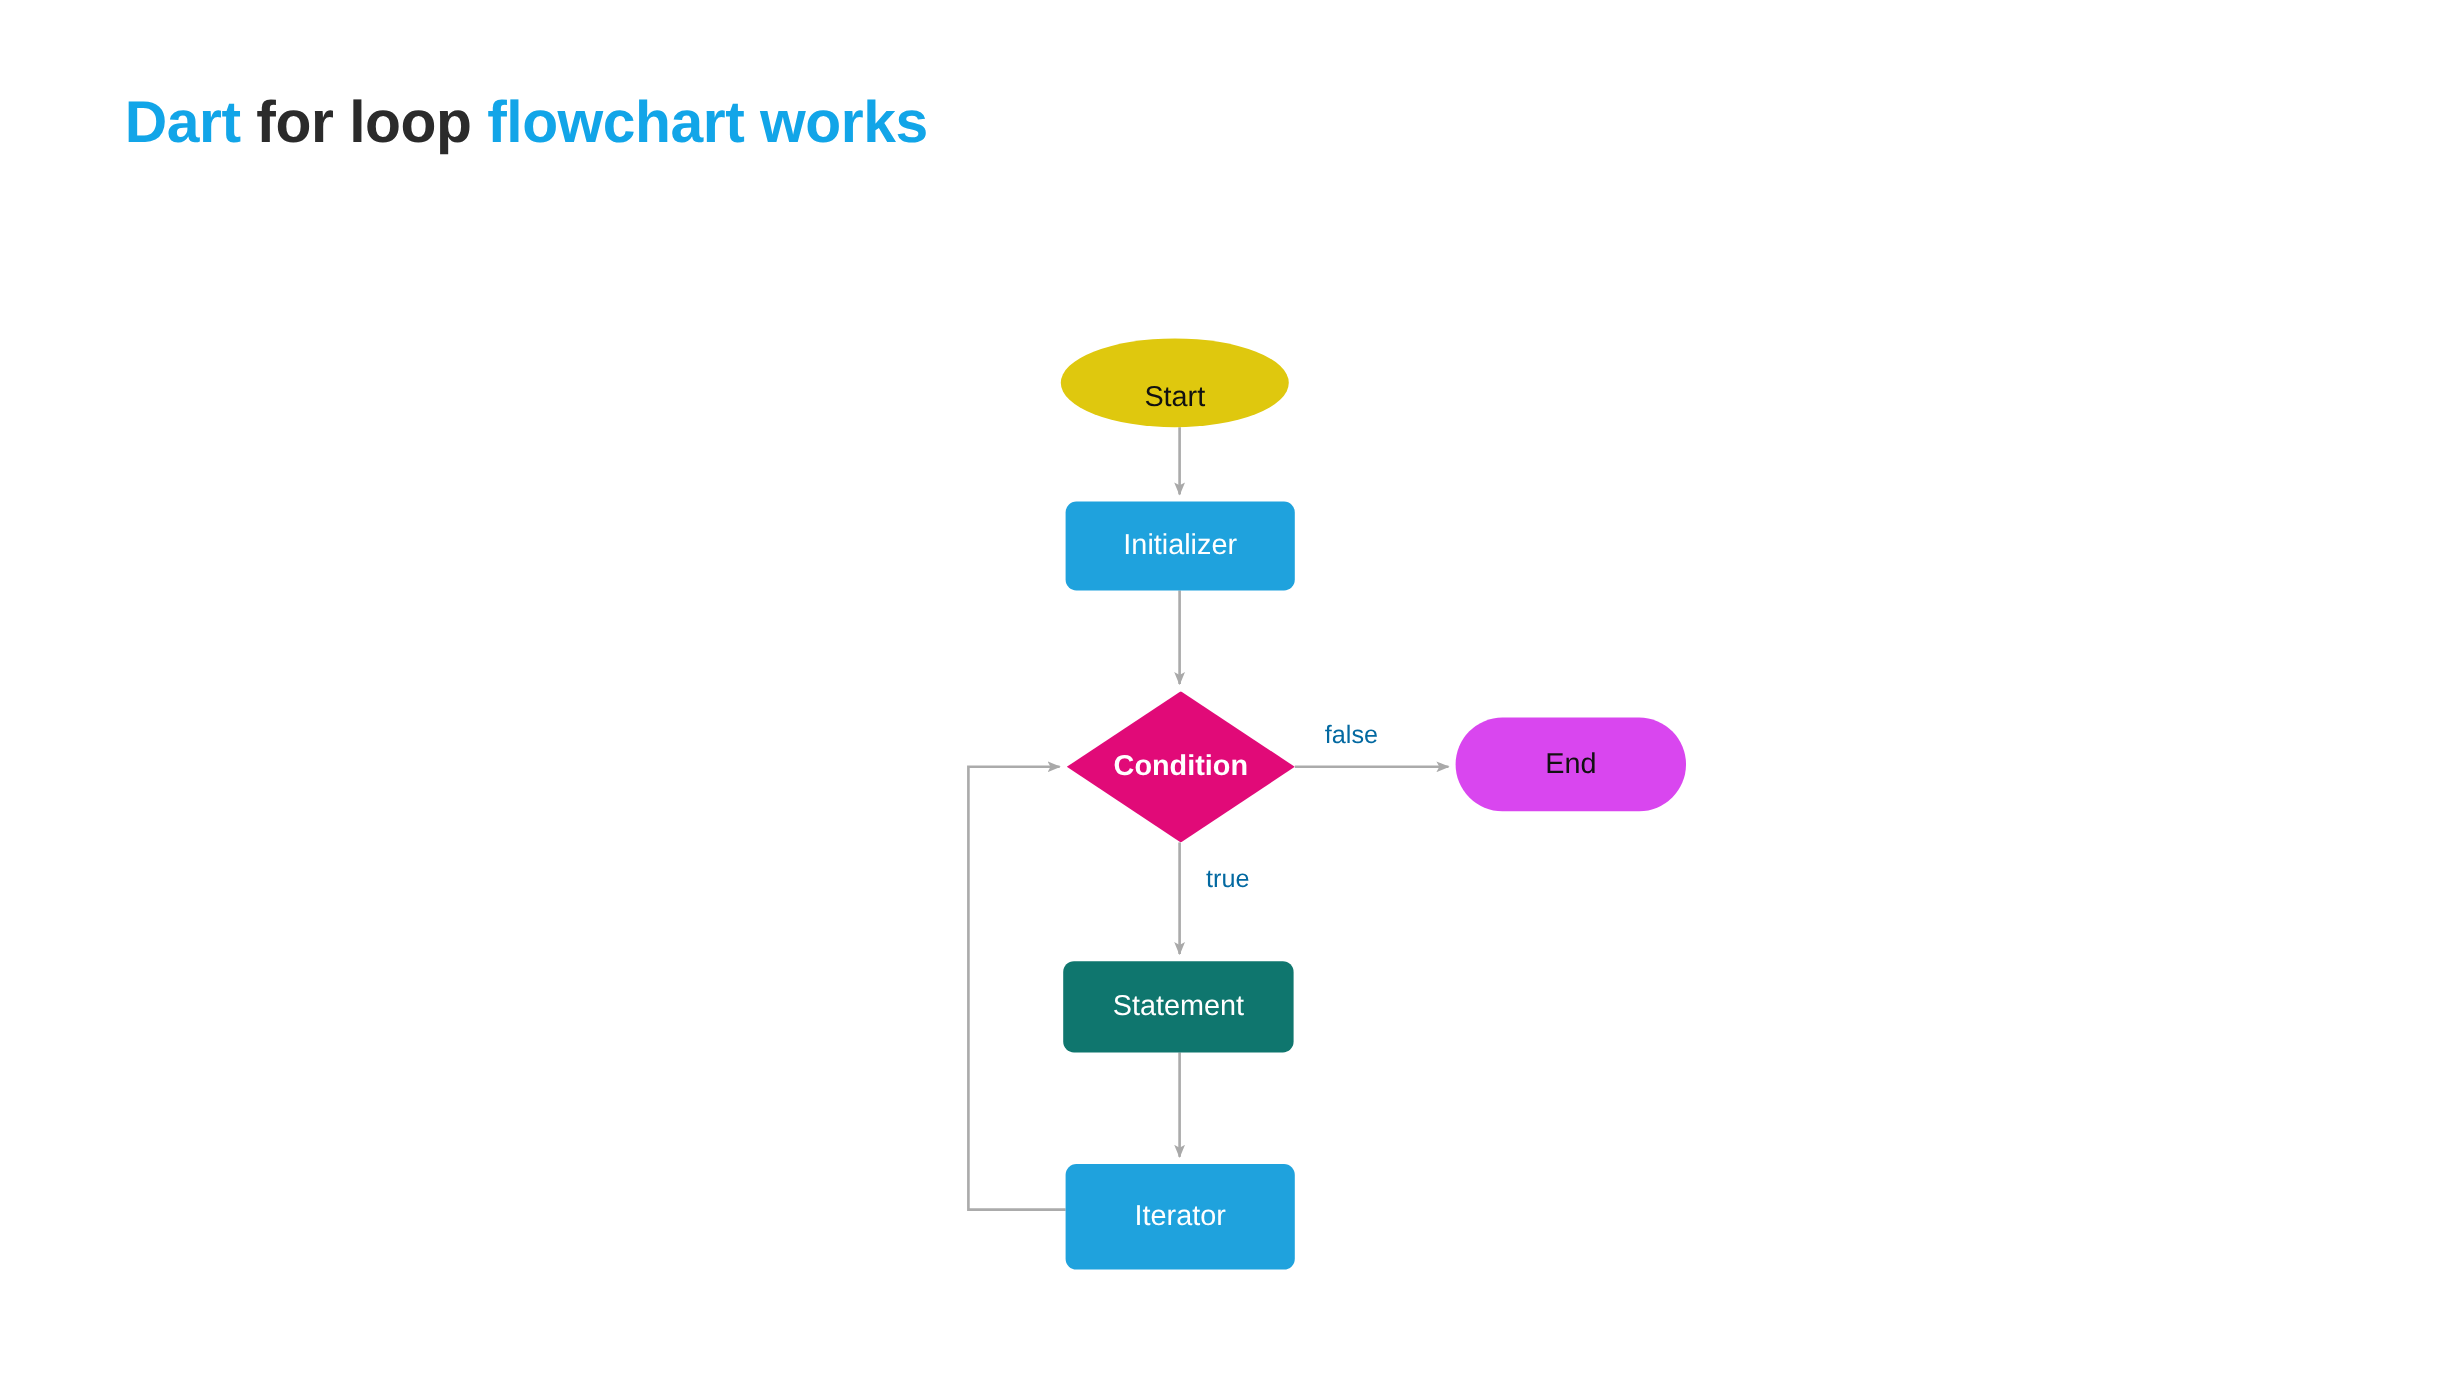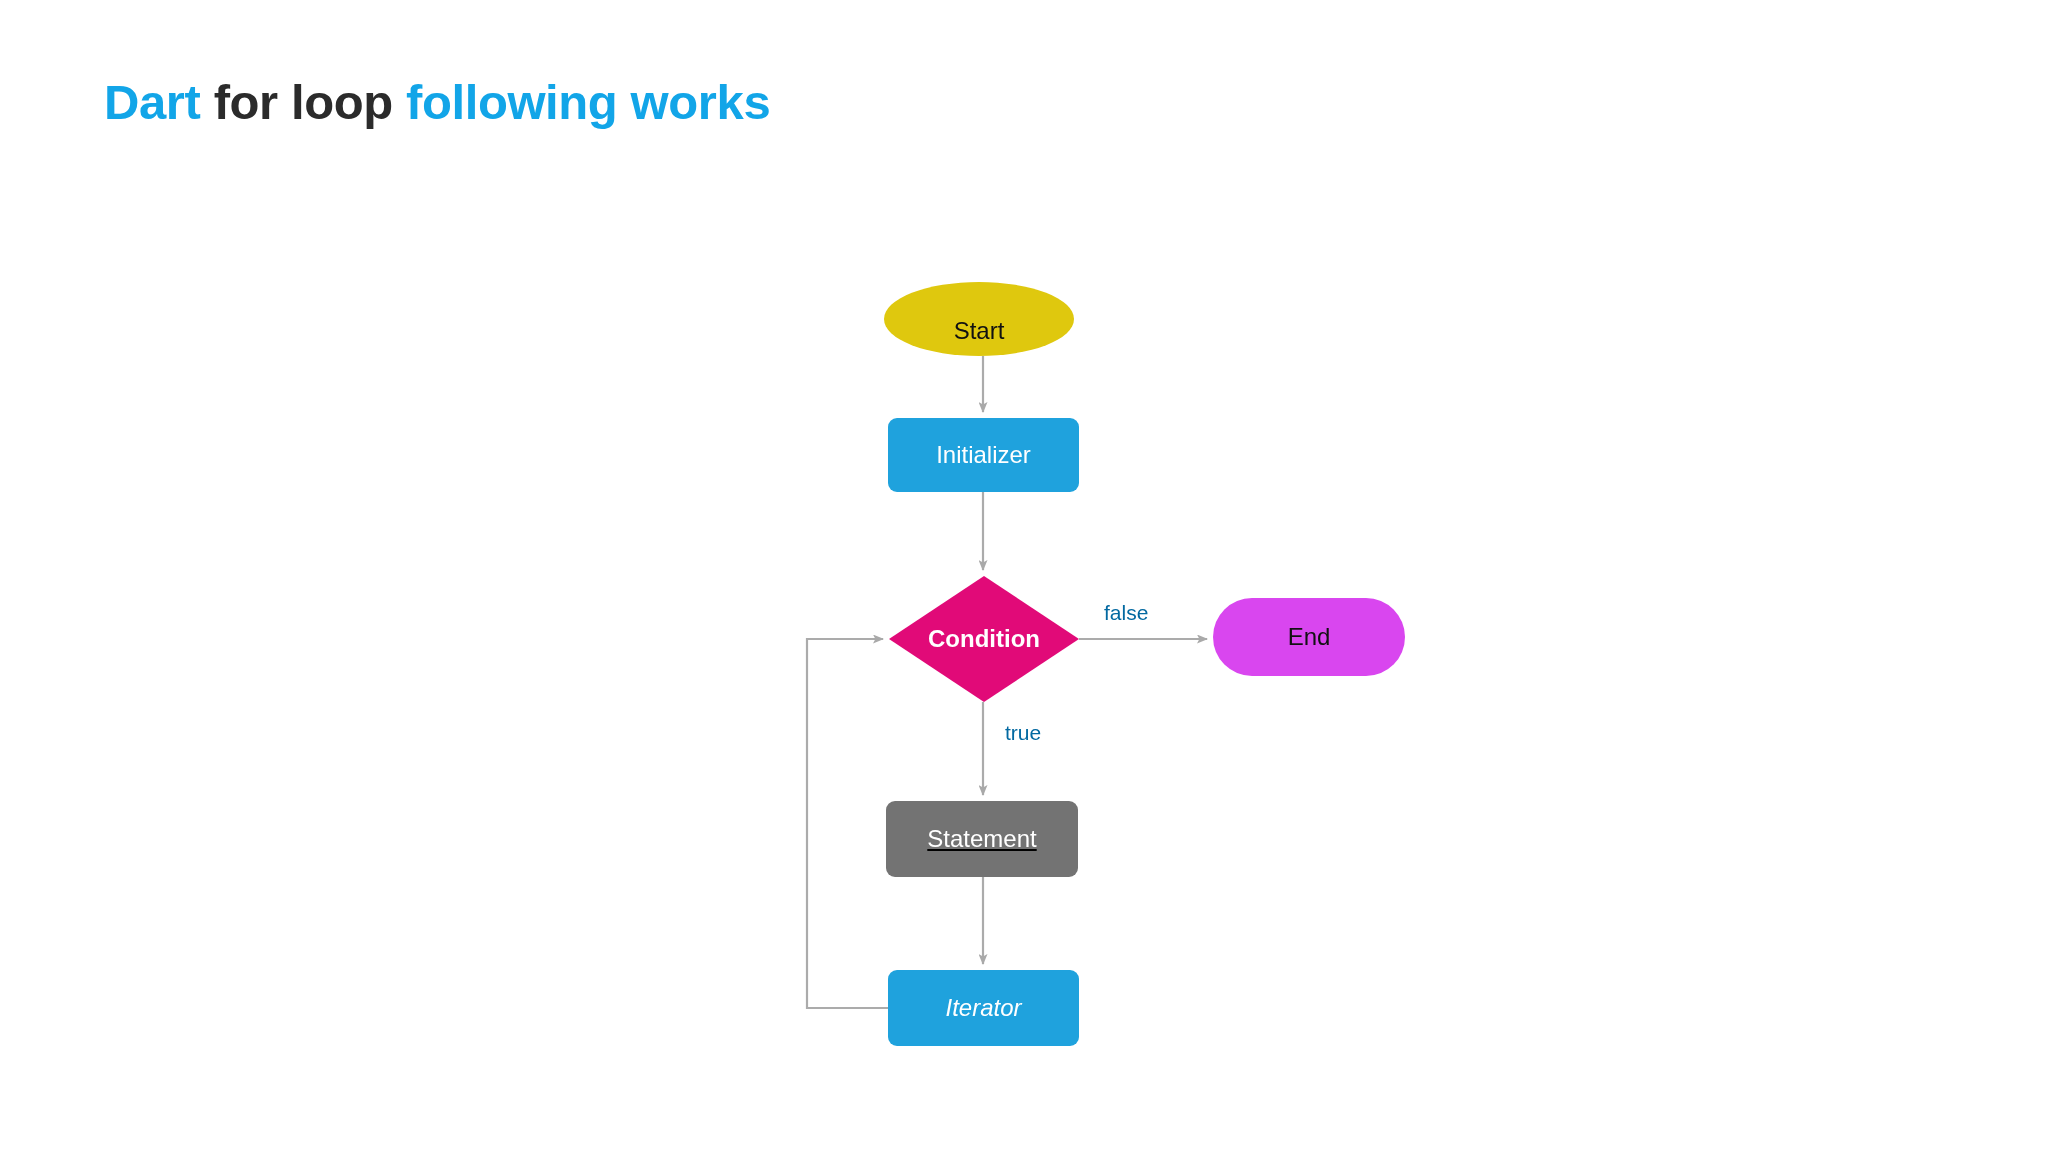--- a/index.html
+++ b/index.html
@@ -92,53 +92,51 @@
     width: 190px; height: 126px;
     background: #E10A78;
     clip-path: polygon(50% 0%, 100% 50%, 50% 100%, 0% 50%);
   }
   #node-condition .node-label { color: #FFFFFF; font-weight: bold; }
 
   
   #node-statement {
     left: 886px; top: 801px;
     width: 192px; height: 76px;
-    background: #737373;
+    background: #0f766e;
     border-radius: 9px;
-    text-decoration: underline;
   }
   #node-statement .node-label { color: #FFFFFF; }
 
   
   #node-iterator {
     left: 888px; top: 970px;
-    width: 191px; height: 76px;
+    width: 191px; height: 88px;
     background: #1FA2DD;
     border-radius: 9px;
-    font-style: italic;
   }
   #node-iterator .node-label { color: #FFFFFF; }
 
   
   .edge-label {
     position: absolute;
     font-size: 21px;
     color: #0369a1;
     white-space: nowrap;
     user-select: none;
   }
   #edge-label-false { left: 1104px; top: 601px; }
   #edge-label-true  { left: 1005px; top: 721px; }
 </style>
 </head>
 <body>
 
 <div class="title-block">
   <div class="title-line">
-    <span class="t-blue">Dart </span><span class="t-dark">for loop </span><span class="t-blue">following works</span>
+    <span class="t-blue">Dart </span><span class="t-dark">for loop </span><span class="t-blue">flowchart works</span>
   </div>
 </div>
 
 <div class="flow">
   <svg width="2048" height="1152" viewBox="0 0 2048 1152">
     <defs>
       <marker id="arrowhead" markerWidth="11" markerHeight="9" refX="10" refY="4.5" orient="auto" markerUnits="userSpaceOnUse">
         <path d="M0,0 L11,4.5 L0,9 L2.4,4.5 Z" fill="#A9A9A9"></path>
       </marker>
     </defs>

